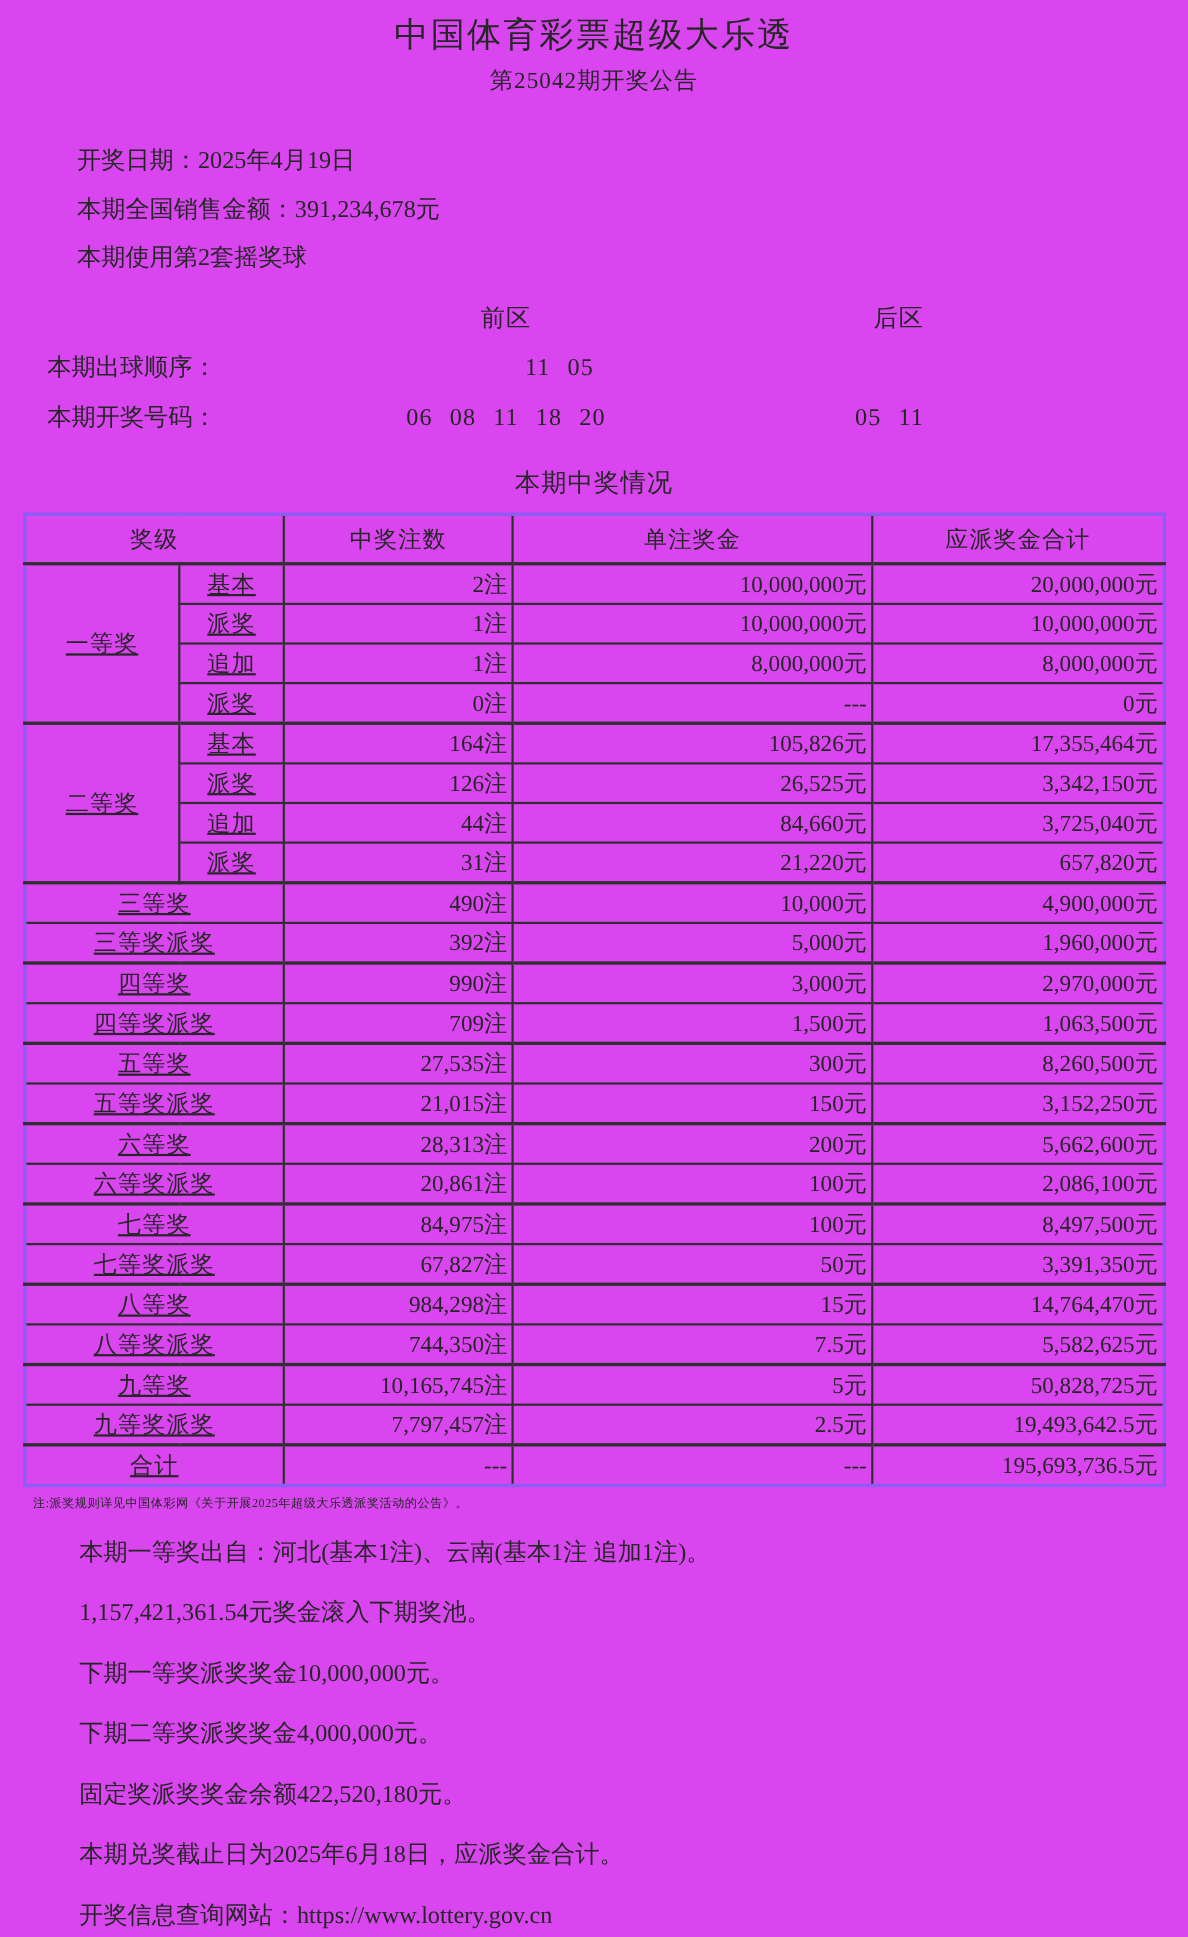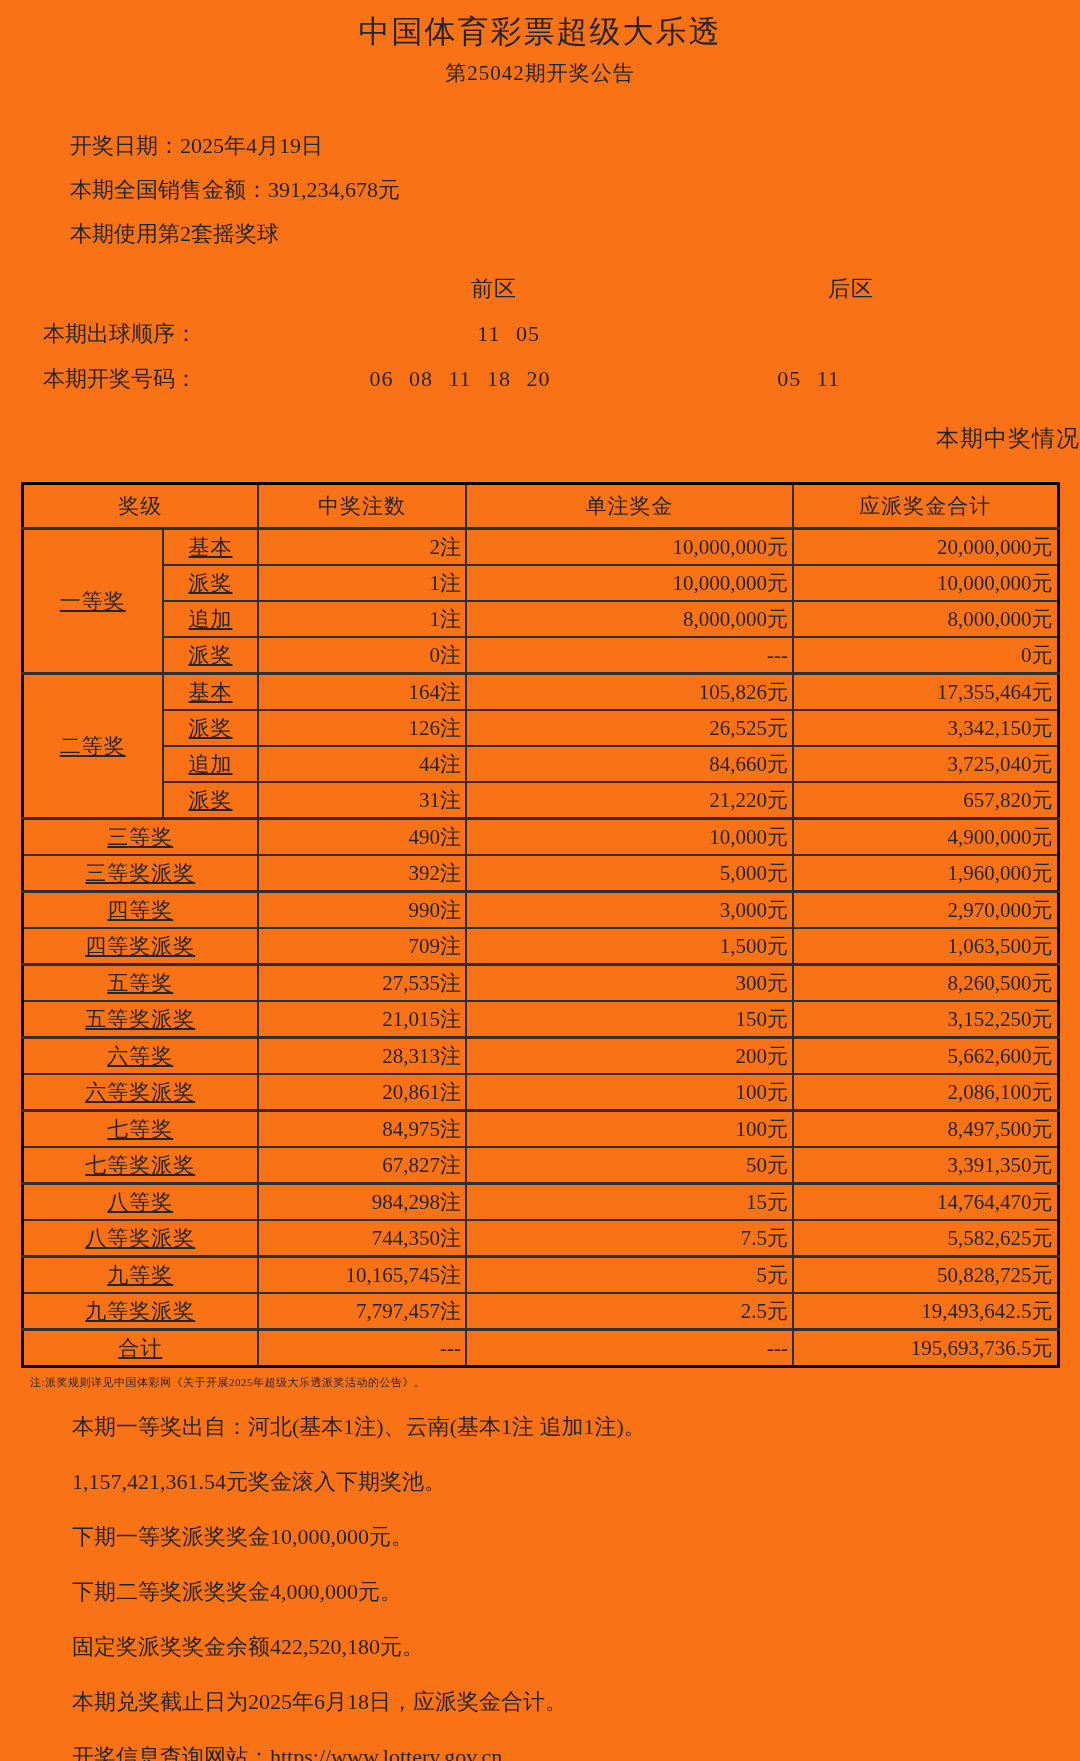--- a/index.html
+++ b/index.html
@@ -6,21 +6,21 @@
   body{
     background:#e9e9e9;
     font-family:"Liberation Serif","DejaVu Serif",serif;
     color:#262626;
   }
   #page{
     position:relative;
     width:1080px;
     height:1761px;
     margin:0 auto;
-    background:#f97316;
+    background:#d946ef;
     overflow:hidden;
     box-sizing:border-box;
     padding-top:12px;
   }
   .title{
     text-align:center;
     font-size:31px;
     letter-spacing:2px;
     line-height:40px;
     font-weight:400;
@@ -38,63 +38,63 @@
     margin:36px 0 0 70px;
     font-size:22px;
     line-height:44px;
   }
   .zone-head,.ball-row{
     display:flex;
     align-items:center;
     font-size:22px;
     height:45px;
   }
-  .zone-head{margin-top:10px;padding-left:34px;}
+  .zone-head{margin-top:10px;}
   .bl-label{
     flex:0 0 310px;
     padding-left:43px;
     box-sizing:border-box;
     white-space:nowrap;
   }
   .bl-front{
     flex:0 0 300px;
     text-align:center;
     letter-spacing:1px;
     word-spacing:9px;
   }
   .bl-gap{flex:0 0 80px;}
   .bl-back{
     flex:0 0 150px;
     text-align:right;
     letter-spacing:1px;
     word-spacing:9px;
   }
   .table-caption{
-    text-align:right;
+    text-align:center;
     font-size:23px;
     margin-top:22px;
-    margin-bottom:28px;
+    margin-bottom:12px;
     letter-spacing:1px;
   }
   table.prize{
     border-collapse:collapse;
     table-layout:fixed;
     width:1036px;
     margin:0 auto;
     font-size:21px;
   }
   table.prize th,table.prize td{
     border:2px solid #2f2f2f;
     padding:0 4px;
     height:34px;
     overflow:hidden;
     white-space:nowrap;
     font-weight:400;
   }
-  table.prize{border:3px solid #000000;}
+  table.prize{border:3px solid #8b5cf6;}
   table.prize thead th{
     height:42px;
     border-bottom-width:3px;
     text-align:center;
     letter-spacing:1px;
   }
   tr.tier-start td{border-top-width:3px;}
   td.c{text-align:center;letter-spacing:1px;text-decoration:underline;}
   td.r{text-align:right;padding-right:12px;}
   .table-note{

